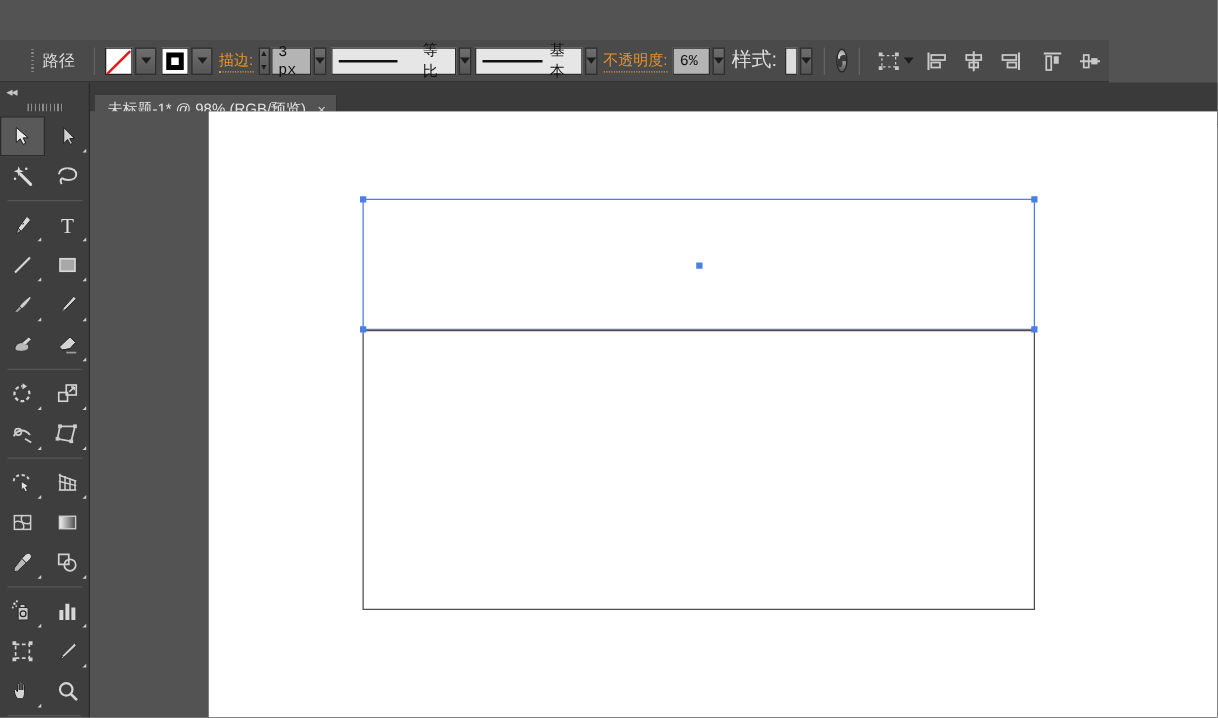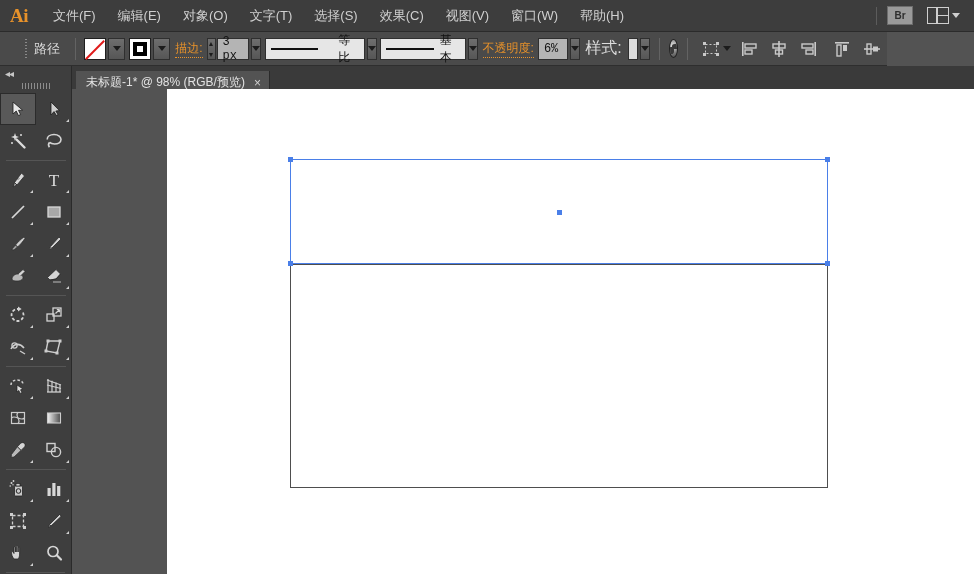--- a/index.html
+++ b/index.html
@@ -145,21 +145,21 @@
   }
   .icn {
     width: 20px; height: 20px; margin: 0 5px; position: relative;
     flex: 0 0 auto;
   }
   .icn svg { display:block; }
 
   
   .tabbar {
     position: absolute; left: 0; top: 66px; width: 974px; height: 34px;
-    background: #3a3a3a; display: flex; align-items: center;
+    background: #3a3a3a; display: flex; align-items: flex-end;
     border-bottom: 1px solid #2a2a2a;
   }
   .tab-pad { width: 76px; height: 23px; }
   .doc-tab {
     height: 23px; background: #535353;
     display: flex; align-items: center; gap: 9px;
     padding: 0 8px 0 10px;
     color: #e2e2e2; font-size: 12px;
     border-right: 1px solid #2a2a2a;
     white-space: nowrap;
@@ -218,39 +218,20 @@
   }
   .center-pt {
     position: absolute; width: 5px; height: 5px; background: #4a7fe8;
   }
 </style>
 </head>
 <body>
 
 <div class="app">
 
-  <div class="menubar">
-    <div class="ai-logo">Ai</div>
-    <div class="menu-item">文件(F)</div>
-    <div class="menu-item">编辑(E)</div>
-    <div class="menu-item">对象(O)</div>
-    <div class="menu-item">文字(T)</div>
-    <div class="menu-item">选择(S)</div>
-    <div class="menu-item">效果(C)</div>
-    <div class="menu-item">视图(V)</div>
-    <div class="menu-item">窗口(W)</div>
-    <div class="menu-item">帮助(H)</div>
-    <div class="mb-spacer"></div>
-    <div class="mb-sep"></div>
-    <div class="br-btn">Br</div>
-    <div class="layout-btn">
-      <div class="layout-glyph"></div>
-      <div class="caret-dn"></div>
-    </div>
-  </div>
 
   <div class="controlbar">
     <div class="grip"></div>
     <div class="cb-label">路径</div>
 
     <div class="cb-sep"></div>
 
     <div style="display:flex;align-items:center;">
       <div class="swatch-box">
         <div class="swatch-none"></div>

